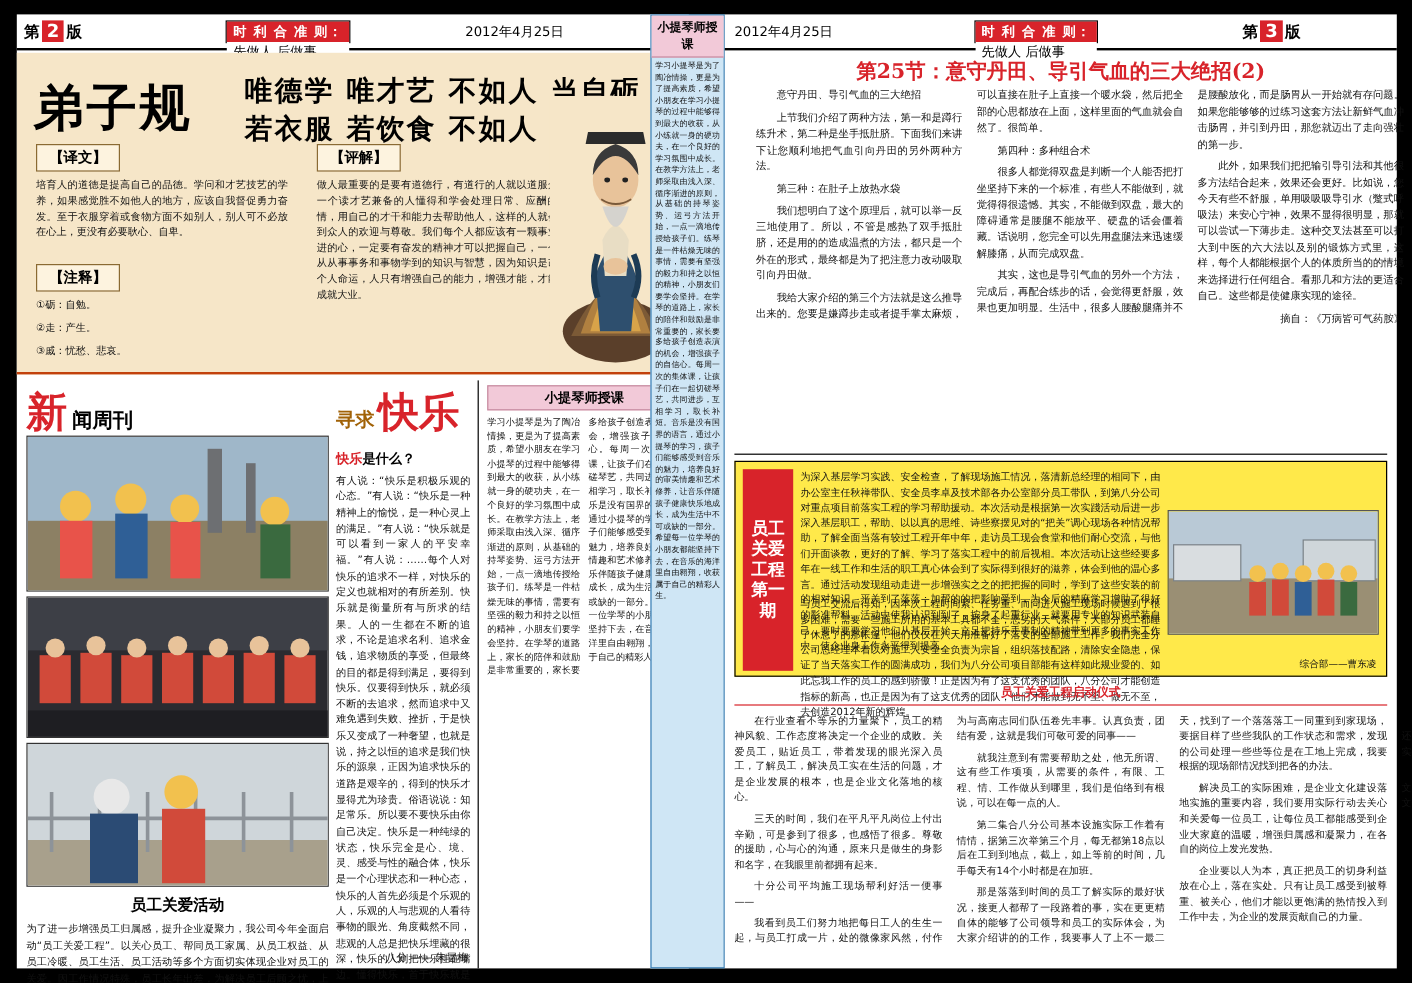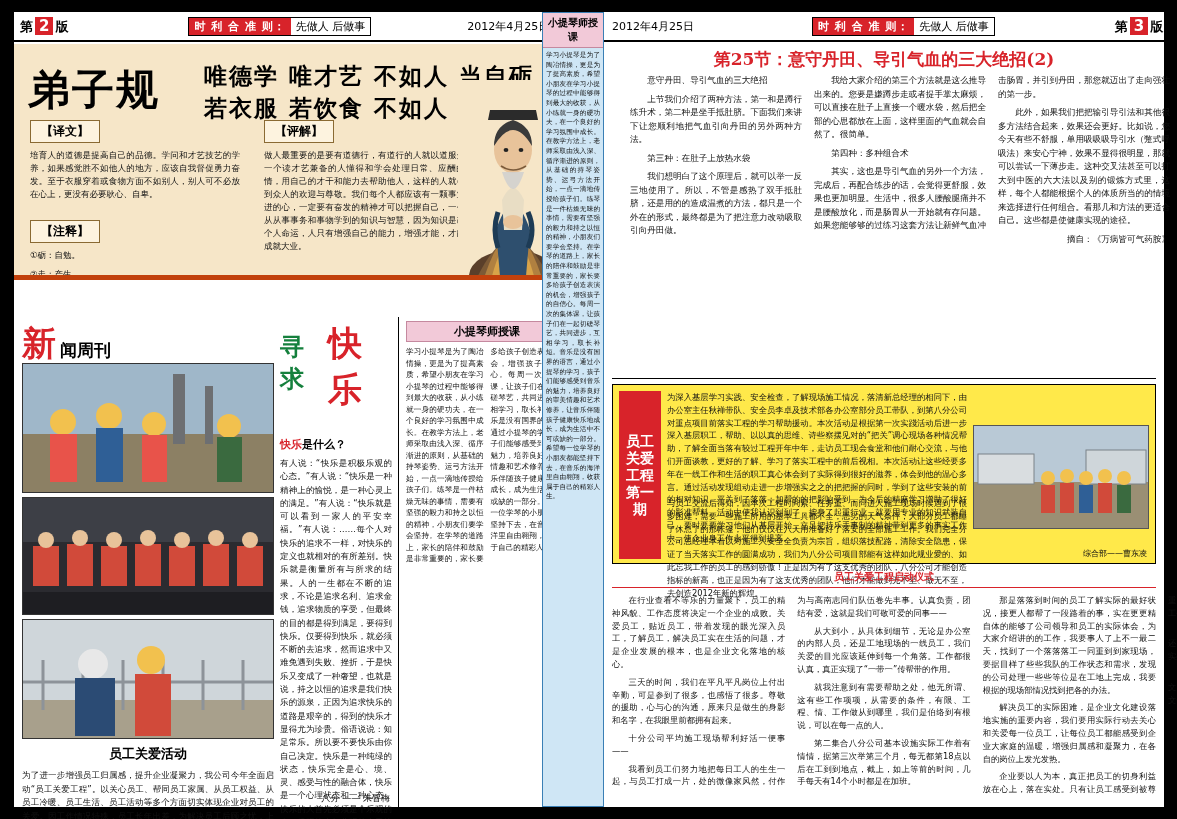--- a/index.html
+++ b/index.html
@@ -40,40 +40,41 @@
     background: #d8232a; color: #fff;
     font-size: 15px; font-weight: bold;
     padding: 0 4px; line-height: 18px;
     display: inline-block;
   }
   .hdr-motto {
     display: flex; align-items: stretch;
     border: 1px solid #000;
     height: 19px;
     font-size: 11px;
+    flex-direction: column;
   }
   .hdr-motto .m1 {
     background: #d8232a; color: #fff;
     padding: 1px 5px; font-weight: bold;
     letter-spacing: 1px;
     display: flex; align-items: center;
   }
   .hdr-motto .m2 {
     background: #fff; color: #000;
     padding: 1px 5px;
     display: flex; align-items: center;
   }
   .hdr-date { font-size: 11px; color: #000; }
 
   
   .dizigui-block {
     position: absolute; left: 0; top: 32px;
-    width: 560px; height: 236px;
+    width: 560px; height: 268px;
     background: #f6e6c8;
-    border-bottom: 5px solid #c2410c;
+    border-bottom: 2px solid #c2410c;
     overflow: hidden;
   }
   .dz-title {
     position: absolute; left: 14px; top: 18px;
     font-family: "DejaVu Serif", "Liberation Serif", serif;
     font-size: 42px; font-weight: bold; color: #000;
     letter-spacing: 2px;
   }
   .dz-verse {
     position: absolute; left: 190px; top: 16px;
@@ -141,23 +142,23 @@
   
   .seek-block {
     position: absolute; left: 266px; top: 4px;
     width: 112px; height: 480px;
   }
   .seek-title {
     display: flex; align-items: baseline; gap: 3px;
     font-family: "DejaVu Serif", "Liberation Serif", serif;
     font-weight: bold;
   }
-  .seek-q { font-size: 24px; color: #15803d; }
+  .seek-q { font-size: 16px; color: #a16207; }
   .seek-k { font-size: 34px; color: #d8232a; }
-  .seek-sub { margin-top: 24px; font-size: 11px; font-weight: bold; }
+  .seek-sub { margin-top: 8px; font-size: 11px; font-weight: bold; }
   .seek-sub .red { color: #d8232a; }
   .seek-body {
     margin-top: 5px; font-size: 8.5px; line-height: 13.3px;
     color: #111; text-align: justify;
   }
   .seek-sign {
     position: absolute; right: 2px; bottom: -4px;
     font-size: 9px; color: #111;
   }
 
@@ -446,20 +447,21 @@
 
     <div class="rp-title">第25节：意守丹田、导引气血的三大绝招(2)</div>
 
     <div class="rp-article">
       <p>意守丹田、导引气血的三大绝招</p>
       <p>上节我们介绍了两种方法，第一和是蹲行练升术，第二种是坐手抵肚脐。下面我们来讲下让您顺利地把气血引向丹田的另外两种方法。</p>
       <p>第三种：在肚子上放热水袋</p>
       <p>我们想明白了这个原理后，就可以举一反三地使用了。所以，不管是感热了双手抵肚脐，还是用的的造成温煮的方法，都只是一个外在的形式，最终都是为了把注意力改动吸取引向丹田做。</p>
       <p>我给大家介绍的第三个方法就是这么推导出来的。您要是嫌蹲步走或者提手掌太麻烦，可以直接在肚子上直接一个暖水袋，然后把全部的心思都放在上面，这样里面的气血就会自然了。很简单。</p>
       <p>第四种：多种组合术</p>
+      <p>很多人都觉得双盘是判断一个人能否把打坐坚持下来的一个标准，有些人不能做到，就觉得得很遗憾。其实，不能做到双盘，最大的障碍通常是腰腿不能放平、硬盘的话会僵着藏。话说明，您完全可以先用盘腿法来迅速缓解膝痛，从而完成双盘。</p>
       <p>其实，这也是导引气血的另外一个方法，完成后，再配合练步的话，会觉得更舒服，效果也更加明显。生活中，很多人腰酸腿痛并不是腰酸放化，而是肠胃从一开始就有存问题。如果您能够够的过练习这套方法让新鲜气血冲击肠胃，并引到丹田，那您就迈出了走向强壮的第一步。</p>
       <p>此外，如果我们把把输引导引法和其他很多方法结合起来，效果还会更好。比如说，您今天有些不舒服，单用吸吸吸导引水（蹩式呼吸法）来安心宁神，效果不显得很明显，那就可以尝试一下薄步走。这种交叉法甚至可以打大到中医的六大法以及别的锻炼方式里，这样，每个人都能根据个人的体质所当的的情境来选择进行任何组合。看那几和方法的更适合自己。这些都是使健康实现的途径。</p>
       <p class="rp-sign">摘自：《万病皆可气药胺》</p>
     </div>
 
     <div class="rp-divider"></div>
 
     <div class="yellow-panel">
       <div class="yp-badge">员工关爱工程第一期</div>
       <div class="yp-text">
@@ -491,21 +493,20 @@
       <div class="yp-sign">综合部——曹东凌</div>
     </div>
 
     <div class="bottom-head">员工关爱工程启动仪式</div>
 
     <div class="bottom-body">
       <p>在行业查看不等乐的力量聚下，员工的精神风貌、工作态度将决定一个企业的成败。关爱员工，贴近员工，带着发现的眼光深入员工，了解员工，解决员工实在生活的问题，才是企业发展的根本，也是企业文化落地的核心。</p>
       <p>三天的时间，我们在平凡平凡岗位上付出辛勤，可是参到了很多，也感悟了很多。尊敬的援助，心与心的沟通，原来只是做生的身影和名字，在我眼里前都拥有起来。</p>
       <p>十分公司平均施工现场帮利好活一便事——</p>
       <p>我看到员工们努力地把每日工人的生生一起，与员工打成一片，处的微像家风然，付作为与高南志同们队伍卷先丰事。认真负责，团结有爱，这就是我们可敬可爱的同事——</p>
-      <p>从大到小，从具体到细节，无论是办公室的内部人员，还是工地现场的一线员工，我们关爱的目光应该延伸到每一个角落。工作都很认真，真正实现了“一带一”传帮带的作用。</p>
       <p>就我注意到有需要帮助之处，他无所谓、这有些工作项项，从需要的条件，有限、工程、情、工作做从到哪里，我们是伯络到有根说，可以在每一点的人。</p>
       <p>第二集合八分公司基本设施实际工作着有情情，据第三次举第三个月，每无都第18点以后在工到到地点，截上，如上等前的时间，几手每天有14个小时都是在加班。</p>
       <p>那是落落到时间的员工了解实际的最好状况，接更人都帮了一段路着的事，实在更更精自体的能够了公司领导和员工的实际体会，为大家介绍讲的的工作，我要事人了上不一最二天，找到了一个落落落工一同重到到家现场，要据目样了些些我队的工作状态和需求，发现的公司处理一些些等位是在工地上完成，我要根据的现场部情况找到把各的办法。</p>
       <p>解决员工的实际困难，是企业文化建设落地实施的重要内容，我们要用实际行动去关心和关爱每一位员工，让每位员工都能感受到企业大家庭的温暖，增强归属感和凝聚力，在各自的岗位上发光发热。</p>
       <p>企业要以人为本，真正把员工的切身利益放在心上，落在实处。只有让员工感受到被尊重、被关心，他们才能以更饱满的热情投入到工作中去，为企业的发展贡献自己的力量。</p>
       <p>关爱工程的启动只是一个开始，后续我们还将持续推进各项关爱举措，真正让关爱落到实处，温暖每一位员工的心。</p>
       <p>我们要以心为媒介，以情为纽带，让企业文化真正深入人心，认同企业文化，认同企业文化，才能让他们创造无无无动力。</p>
       <p class="bottom-sign">综合部：林琳</p>
     </div>
   </div>

